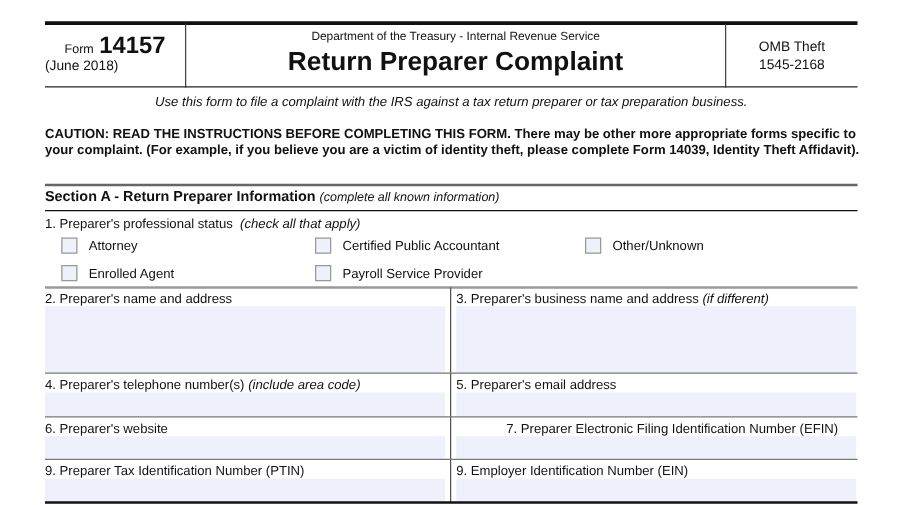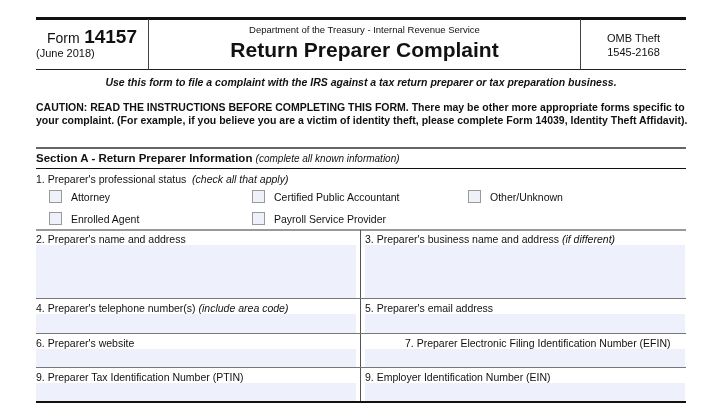--- a/index.html
+++ b/index.html
@@ -8,31 +8,31 @@
 
   .abs { position: absolute; }
 
   
   .hdr-top { left: 36px; top: 17px; width: 650px; height: 3px; background: #111; }
   .hdr-bot { left: 36px; top: 69px; width: 650px; height: 1px; background: #222; }
   .hdr-div1 { left: 148px; top: 19px; width: 1px; height: 51px; background: #444; }
   .hdr-div2 { left: 580px; top: 19px; width: 1px; height: 51px; background: #444; }
 
   .form-id { left: 36px; top: 26px; width: 112px; text-align: center; }
-  .form-id .form-word { font-size: 14px; }
+  .form-id .form-word { font-size: 10px; }
   .form-id .form-num { font-size: 19px; font-weight: bold; }
   .form-date { left: 36px; top: 47px; width: 112px; font-size: 11px; }
 
   .dept { left: 149px; top: 24px; width: 431px; text-align: center; font-size: 9.5px; }
   .title { left: 149px; top: 38px; width: 431px; text-align: center; font-size: 21px; font-weight: bold; }
 
   .omb1 { left: 581px; top: 32px; width: 105px; text-align: center; font-size: 11px; }
   .omb2 { left: 581px; top: 46px; width: 105px; text-align: center; font-size: 11px; }
 
-  .intro { left: 36px; top: 76px; width: 650px; text-align: center; font-size: 10.5px; font-style: italic; font-weight: bold; }
+  .intro { left: 36px; top: 76px; width: 650px; text-align: center; font-size: 10.5px; font-style: italic; }
 
   .caution { left: 36px; top: 101px; width: 660px; font-size: 10.5px; font-weight: bold; line-height: 13px; }
 
   .sec-line1 { left: 36px; top: 147px; width: 650px; height: 2px; background: #666; }
   .sec-title { left: 36px; top: 152px; font-size: 11.5px; }
   .sec-title .b { font-weight: bold; }
   .sec-title .i { font-style: italic; font-size: 10px; }
   .sec-line2 { left: 36px; top: 168px; width: 650px; height: 1px; background: #111; }
 
   .q1 { left: 36px; top: 173px; font-size: 10.5px; }

